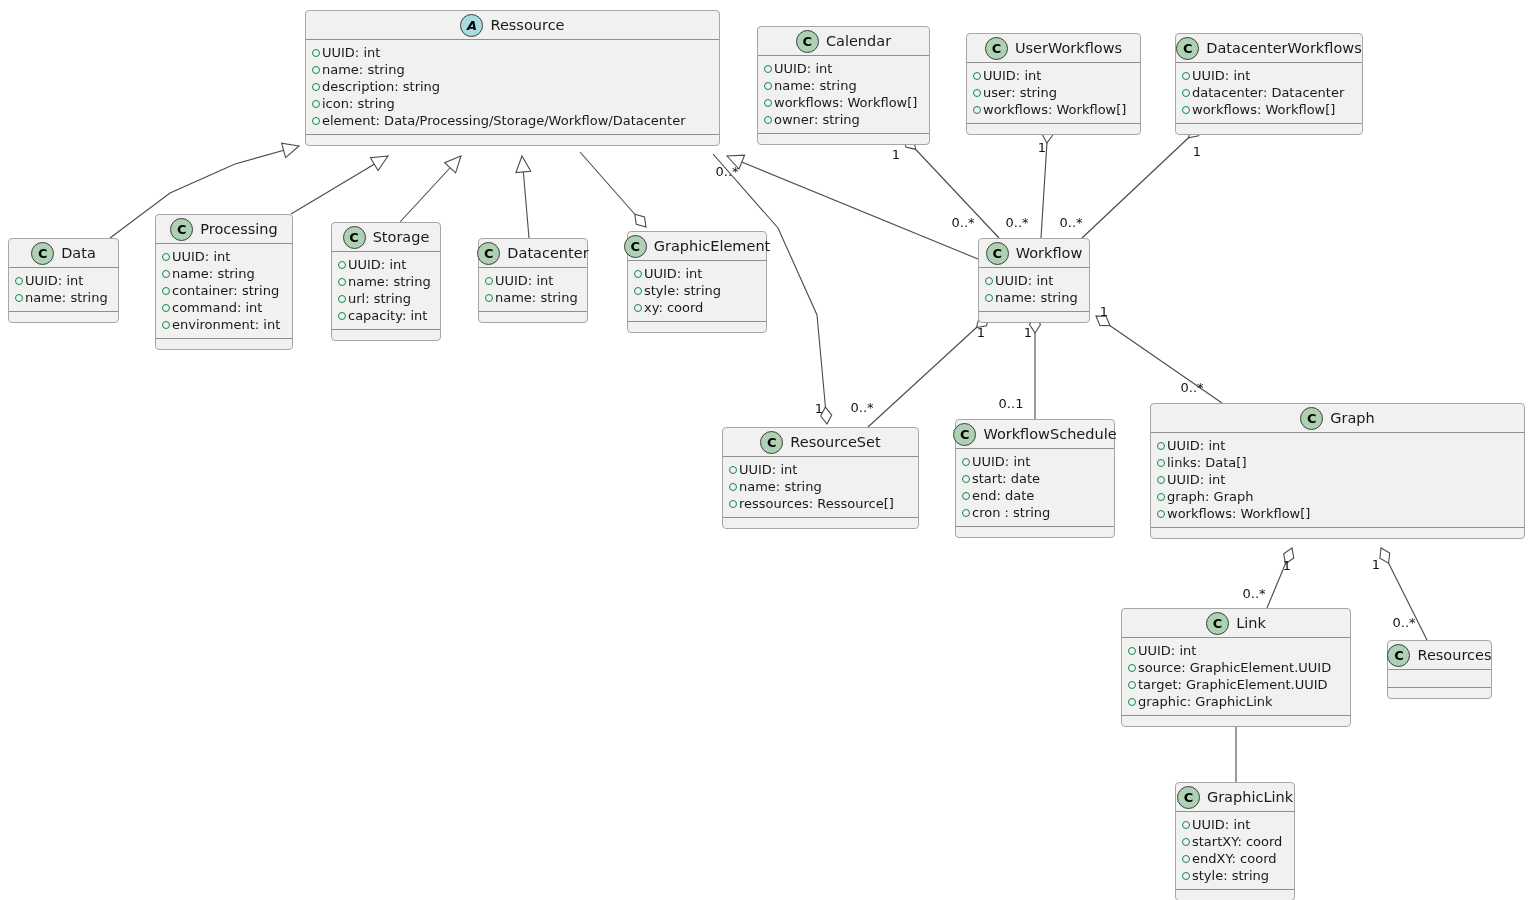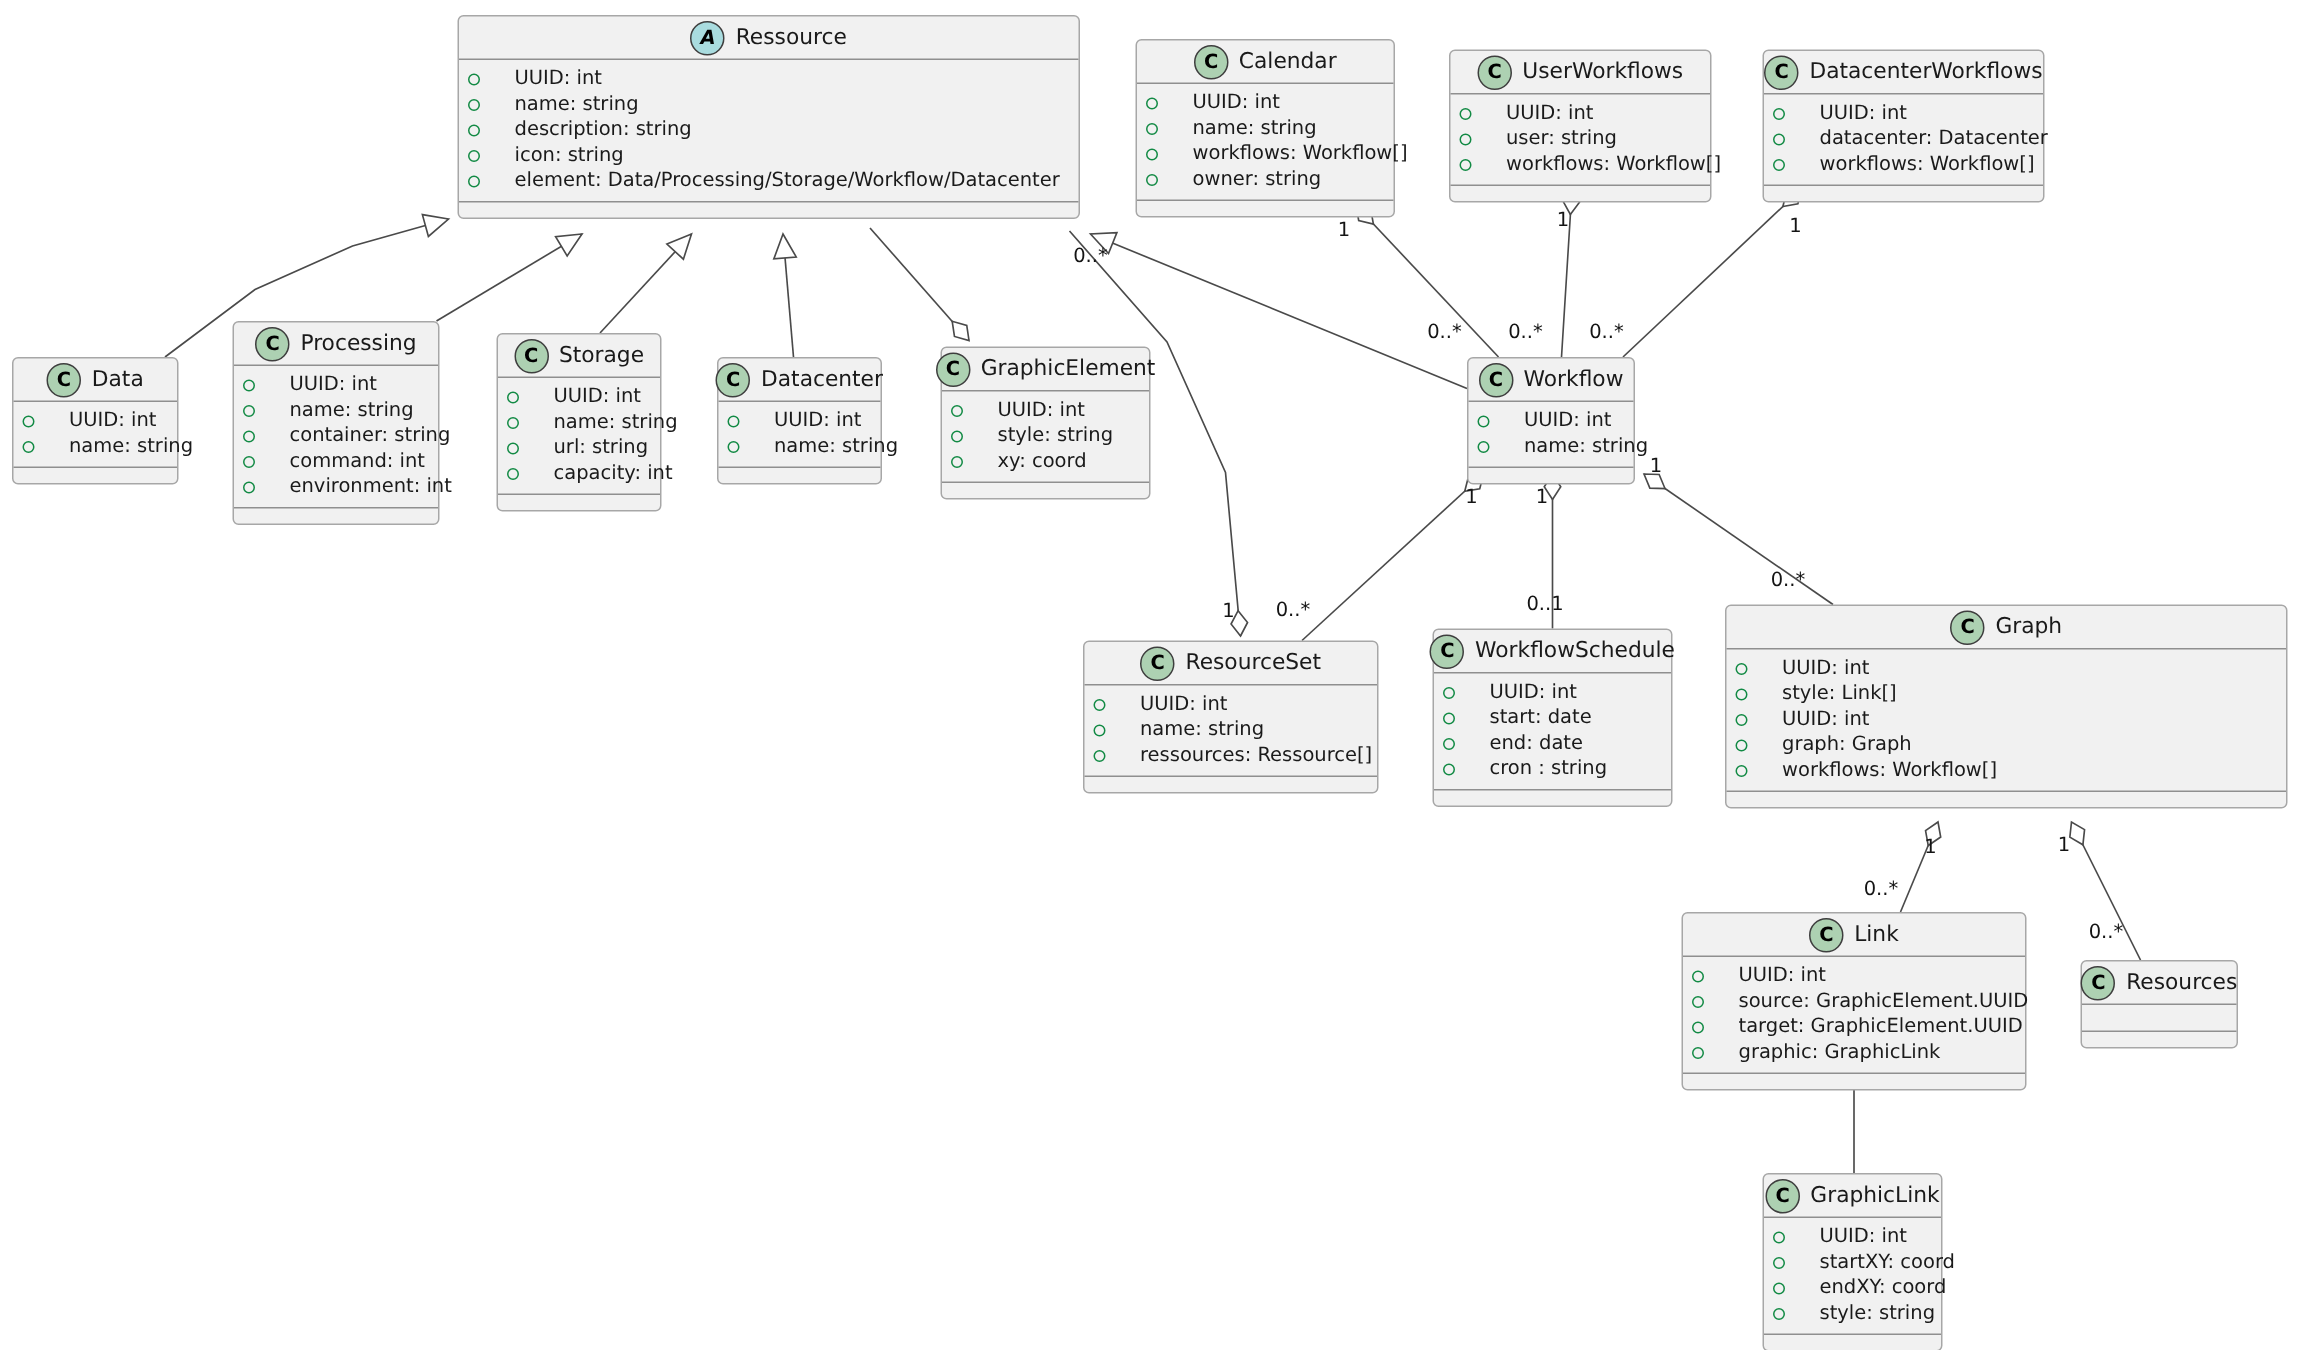--- a/index.html
+++ b/index.html
@@ -40,21 +40,21 @@
     font-size:13px;font-weight:bold;color:#000;flex:0 0 auto;
   }
   .badge-abstract{background:#a9dcdf;font-style:italic;}
   .cls-attrs{
     border-top:1.5px solid #8f8f8f;
     border-bottom:1.5px solid #8f8f8f;
     padding:4px 7px 5px 6px;
     min-height:8px;
     font-size:13px;
   }
-  .attr{display:flex;align-items:center;gap:23px;line-height:17px;white-space:nowrap;}
+  .attr{display:flex;align-items:center;gap:2px;line-height:17px;white-space:nowrap;}
   .dot{
     width:6px;height:6px;border-radius:50%;
     border:1.5px solid #128a44;background:transparent;flex:0 0 auto;
   }
   .cls-methods{height:10px;}
 </style>
 </head>
 <body>
 
 <div id="canvas">
@@ -365,21 +365,21 @@
           <span class="badge">C</span>
           <span class="cls-name">Graph</span>
         </div>
         <div class="cls-attrs">
           <div class="attr">
             <span class="dot"></span>
             <span class="attr-text">UUID: int</span>
           </div>
           <div class="attr">
             <span class="dot"></span>
-            <span class="attr-text">style: Link[]</span>
+            <span class="attr-text">links: Data[]</span>
           </div>
           <div class="attr">
             <span class="dot"></span>
             <span class="attr-text">UUID: int</span>
           </div>
           <div class="attr">
             <span class="dot"></span>
             <span class="attr-text">graph: Graph</span>
           </div>
           <div class="attr">
@@ -453,21 +453,21 @@
       <div class="edge-label" style="left: 819px; top: 408px;">1</div>
       <div class="edge-label" style="left: 896px; top: 154px;">1</div>
       <div class="edge-label" style="left: 963px; top: 222px;">0..*</div>
       <div class="edge-label" style="left: 1042px; top: 147px;">1</div>
       <div class="edge-label" style="left: 1017px; top: 222px;">0..*</div>
       <div class="edge-label" style="left: 1197px; top: 151px;">1</div>
       <div class="edge-label" style="left: 1071px; top: 222px;">0..*</div>
       <div class="edge-label" style="left: 981px; top: 332px;">1</div>
       <div class="edge-label" style="left: 862px; top: 407px;">0..*</div>
       <div class="edge-label" style="left: 1028px; top: 332px;">1</div>
-      <div class="edge-label" style="left: 1011px; top: 403px; margin-left: 19px;">0..1</div>
+      <div class="edge-label" style="left: 1011px; top: 403px;">0..1</div>
       <div class="edge-label" style="left: 1104px; top: 311px;">1</div>
       <div class="edge-label" style="left: 1192px; top: 387px;">0..*</div>
       <div class="edge-label" style="left: 1287px; top: 565px;">1</div>
       <div class="edge-label" style="left: 1254px; top: 593px;">0..*</div>
       <div class="edge-label" style="left: 1376px; top: 564px;">1</div>
       <div class="edge-label" style="left: 1404px; top: 622px;">0..*</div>
     </div>
 </div>
 
 </body></html>

